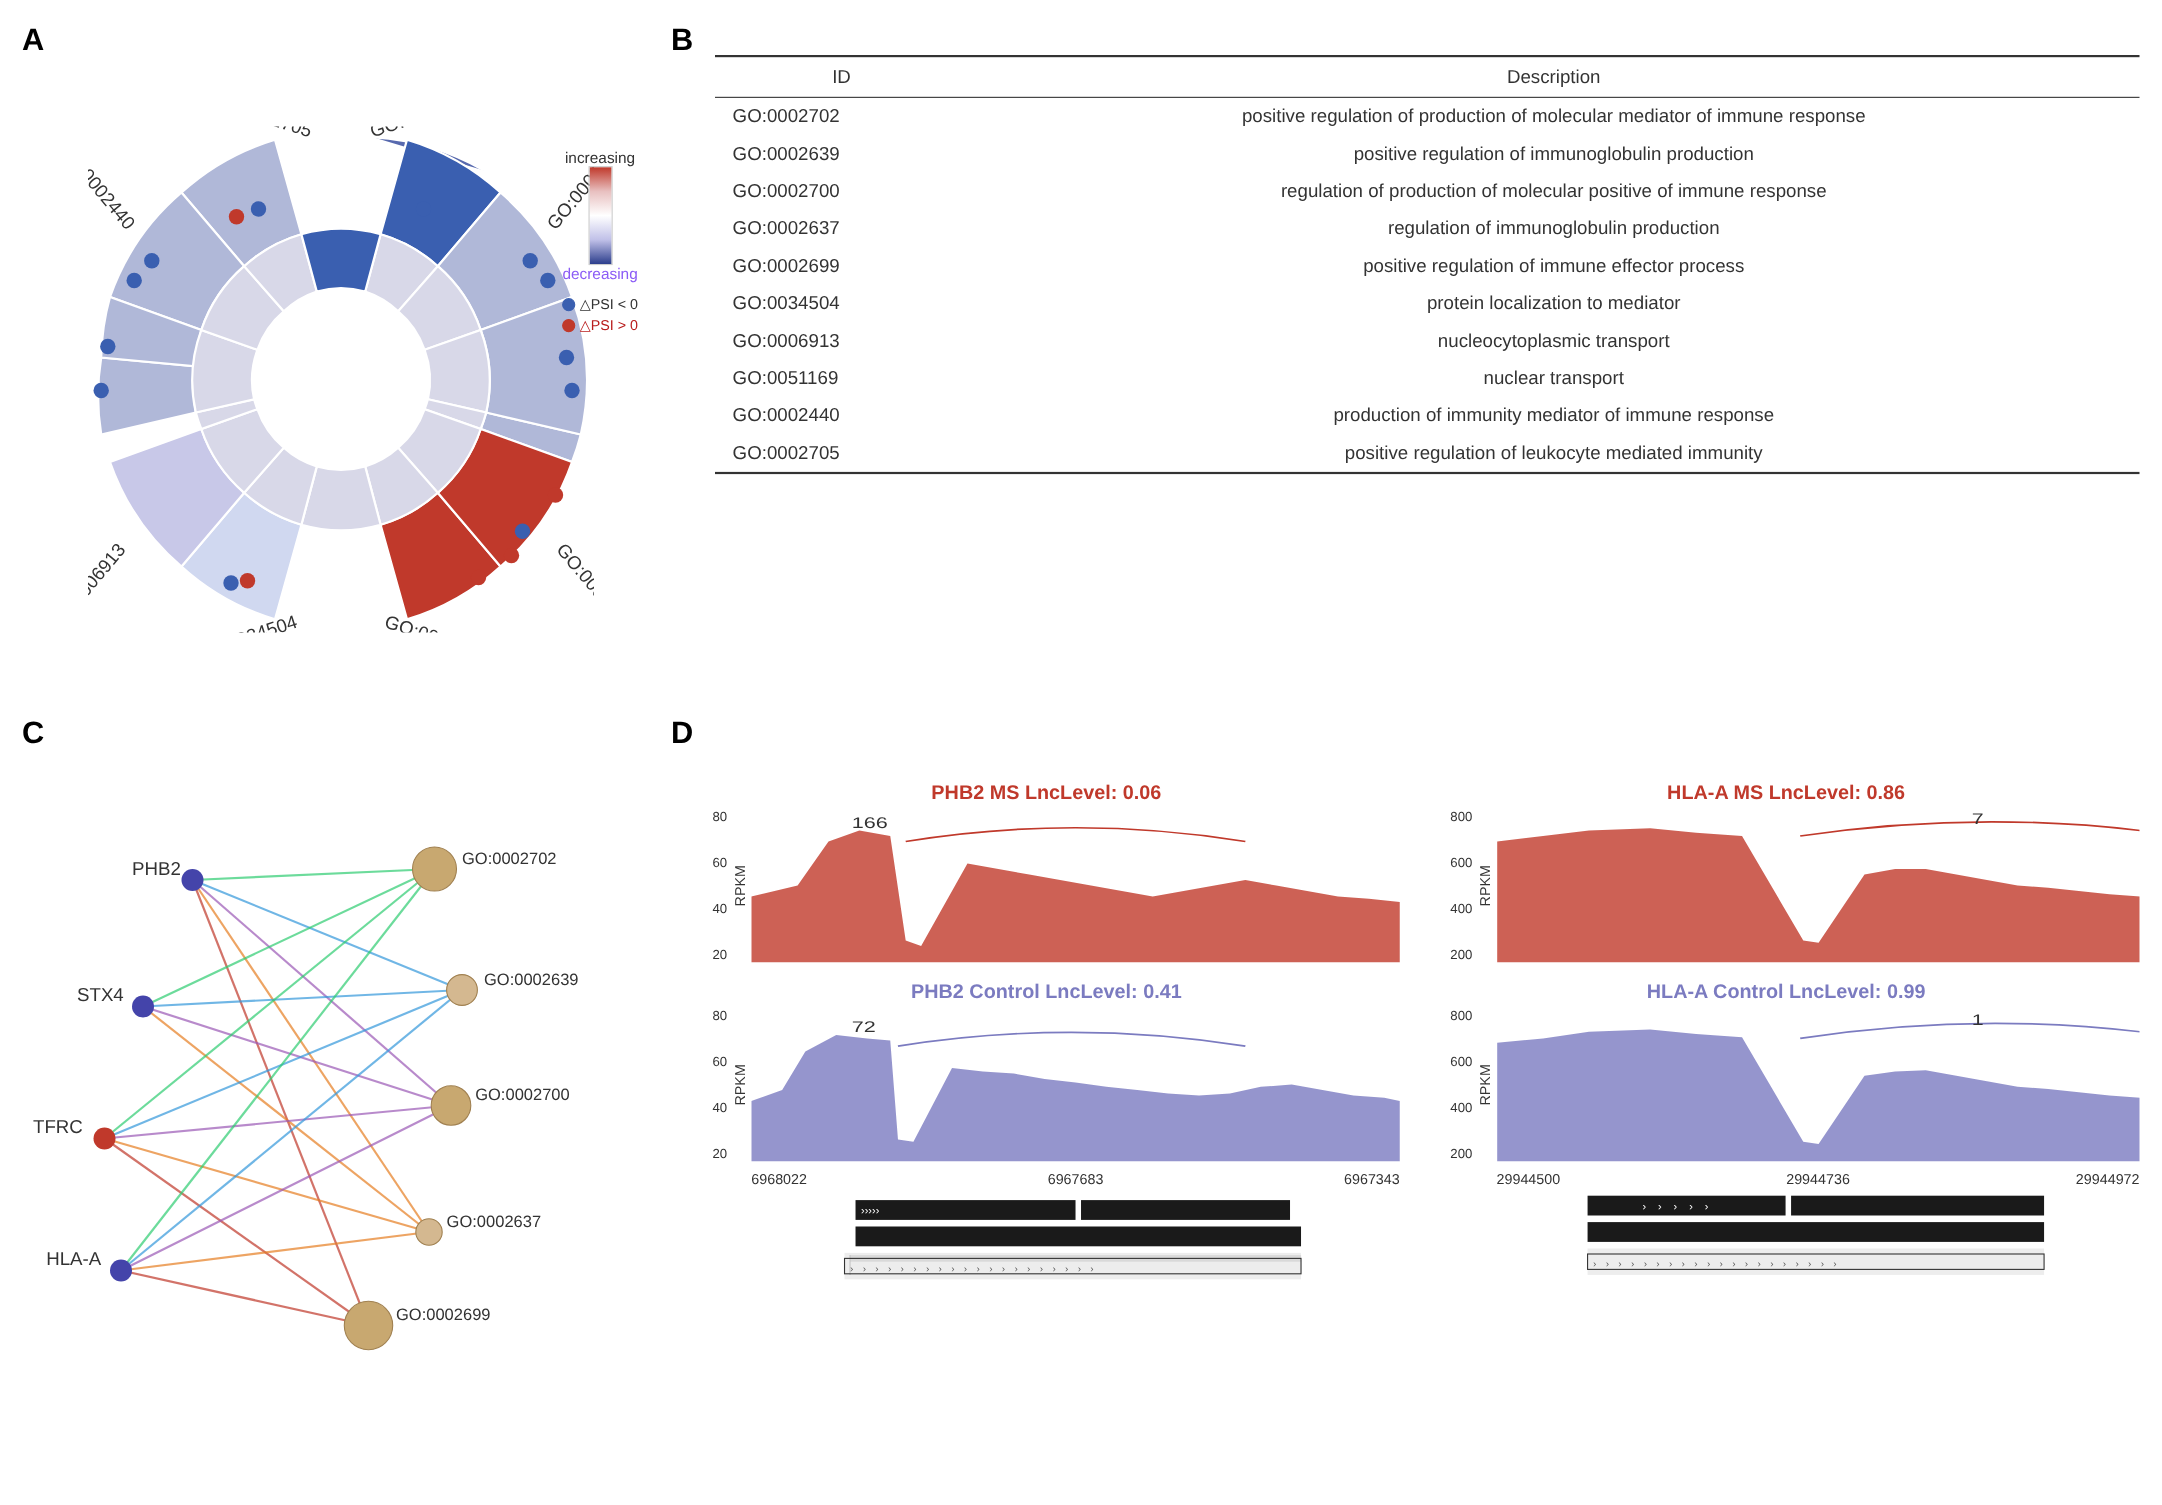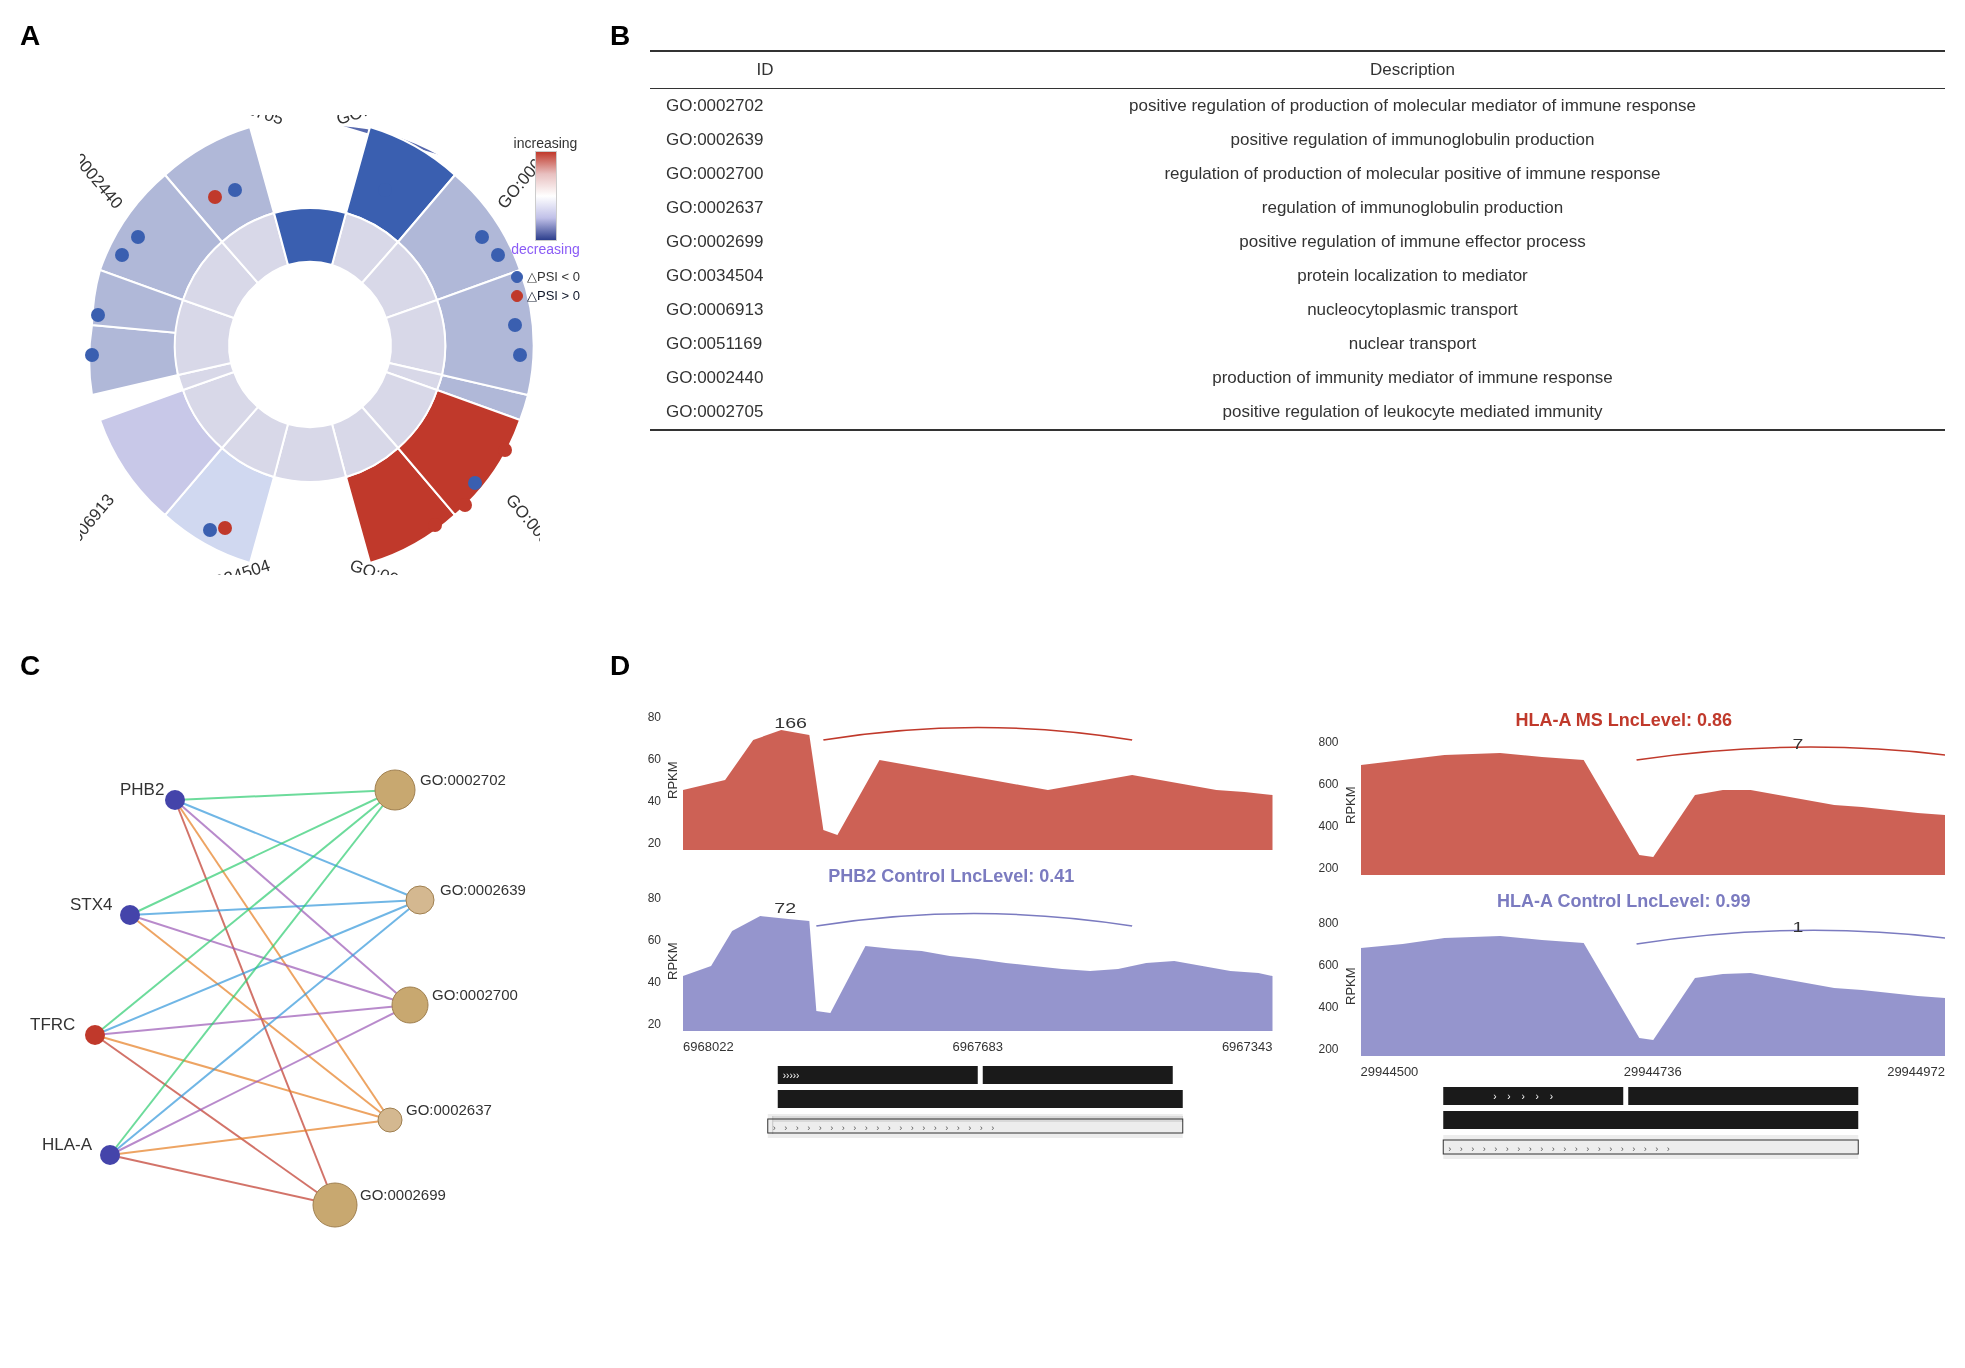--- a/index.html
+++ b/index.html
@@ -192,21 +192,21 @@
           <div style="width:22px; height:90px; background:linear-gradient(to bottom, #c0392b, #e8c0c0, white, #c0c0e8, #2c3e8c); border:1px solid #ccc;"></div>
           <span style="font-size:14px; color:#8b5cf6;">decreasing</span>
         </div>
         <div style="margin-top:12px;">
           <div style="display:flex; align-items:center; gap:4px; margin-bottom:4px;">
             <span style="display:inline-block; width:12px; height:12px; border-radius:50%; background:#3a5fb0; border:1px solid #3a5fb0;"></span>
             <span style="font-size:13px; color:#333;">△PSI &lt; 0</span>
           </div>
           <div style="display:flex; align-items:center; gap:4px;">
             <span style="display:inline-block; width:12px; height:12px; border-radius:50%; background:#c0392b; border:1px solid #c0392b;"></span>
-            <span style="font-size:13px; color:#0f172a;">△PSI &gt; 0</span>
+            <span style="font-size:13px; color:#b91c1c;">△PSI &gt; 0</span>
           </div>
         </div>
       </div>
     </div>
   </div>
 
   <div class="panel" id="panel-b">
     <span class="panel-label">B</span>
     <table class="go-table">
       <thead>
@@ -316,20 +316,21 @@
     </svg>
   </div>
 
   <div class="panel" id="panel-d">
     <span class="panel-label">D</span>
     <div style="display:grid; grid-template-columns:1fr 1fr; gap:30px; margin-top:30px; height:calc(100% - 50px);">
 
       <div>
 
         <div style="margin-bottom:16px;">
+          <div class="track-title track-ms">PHB2 MS LncLevel: 0.06</div>
           <div style="display:flex; align-items:stretch; height:140px;">
             <div style="display:flex; flex-direction:column; justify-content:space-between; align-items:flex-end; padding-right:4px; font-size:12px; color:#333; width:35px;">
               <span>80</span>
                 <span>60</span>
                 <span>40</span>
                 <span>20</span>
             </div>
             <div style="writing-mode:vertical-rl; transform:rotate(180deg); font-size:13px; color:#333; width:18px; text-align:center; flex-shrink:0;">RPKM</div>
             <div style="flex:1; position:relative;">
               <svg width="100%" height="100%" viewBox="0 0 420 140" preserveAspectRatio="none">

